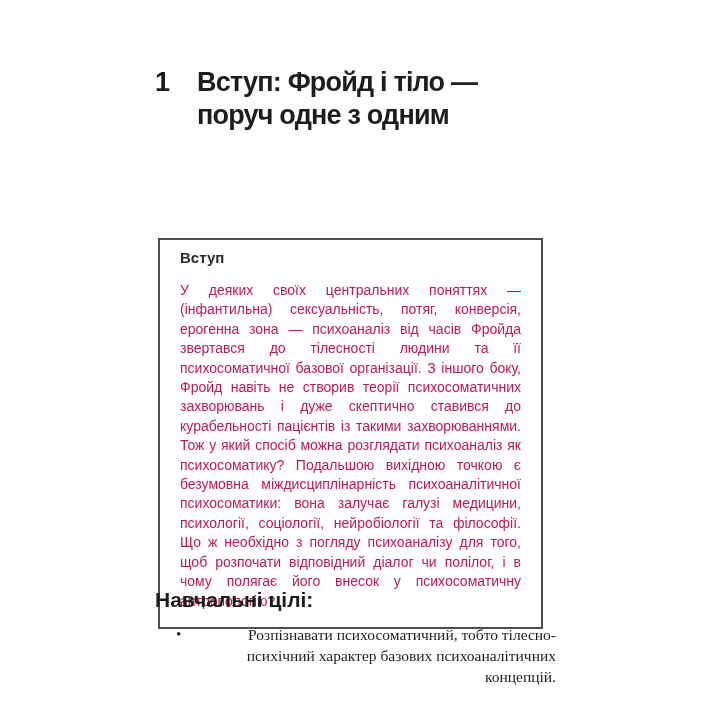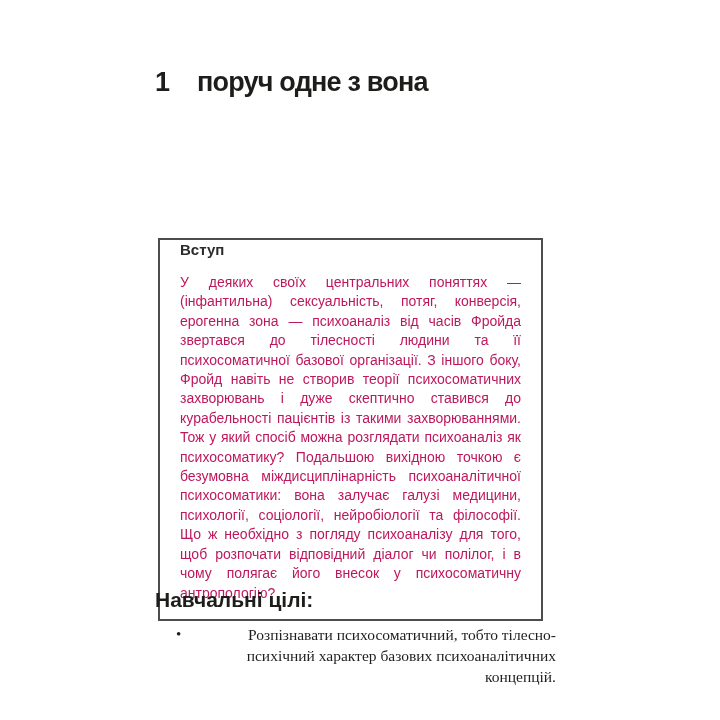--- a/index.html
+++ b/index.html
@@ -45,21 +45,21 @@
   
   .intro-box {
     position: absolute;
     top: 238px;
     left: 158px;
     width: 385px;
     min-height: 316px;
     box-sizing: border-box;
     border: 2px solid #4d4d4d;
     background: #ffffff;
-    padding: 0 20px 16px 20px;
+    padding: 8px 20px 16px 20px;
   }
   .intro-box-heading {
     font-size: 15px;
     line-height: 19px;
     font-weight: 700;
     color: #2b2b2b;
   }
   .intro-box-body {
     margin-top: 14px;
     font-size: 14px;
@@ -104,21 +104,22 @@
   }
 </style>
 </head>
 <body>
 
 <div class="page">
 
   <div class="chapter-heading">
     <div class="chapter-number">1</div>
     <div class="chapter-title">
-      <div>поруч одне з вона</div>
+      <div>Вступ: Фройд і тіло —</div>
+      <div>поруч одне з одним</div>
     </div>
   </div>
 
   <div class="intro-box">
     <div class="intro-box-heading">Вступ</div>
     <div class="intro-box-body">У деяких своїх центральних поняттях — (інфантильна) сексуальність, потяг, конверсія, ерогенна зона — психоаналіз від часів Фройда звертався до тілесності людини та її психосоматичної базової організації. З іншого боку, Фройд навіть не створив теорії психосоматичних захворювань і дуже скептично ставився до курабельності пацієнтів із такими захворюваннями. Тож у який спосіб можна розглядати психоаналіз як психосоматику? Подальшою вихідною точкою є безумовна міждисциплінарність психоаналітичної психосоматики: вона залучає галузі медицини, психології, соціології, нейробіології та філософії. Що ж необхідно з погляду психоаналізу для того, щоб розпочати відповідний діалог чи полілог, і в чому полягає його внесок у психосоматичну антропологію?</div>
   </div>
 
   <div class="objectives-heading">Навчальні цілі:</div>
 

